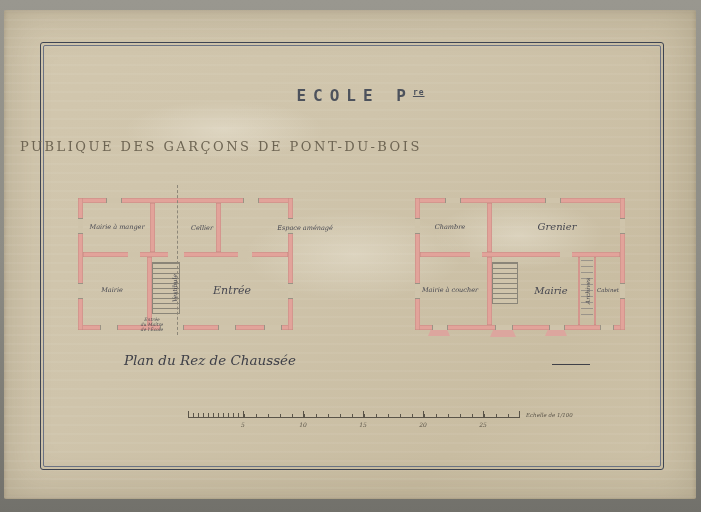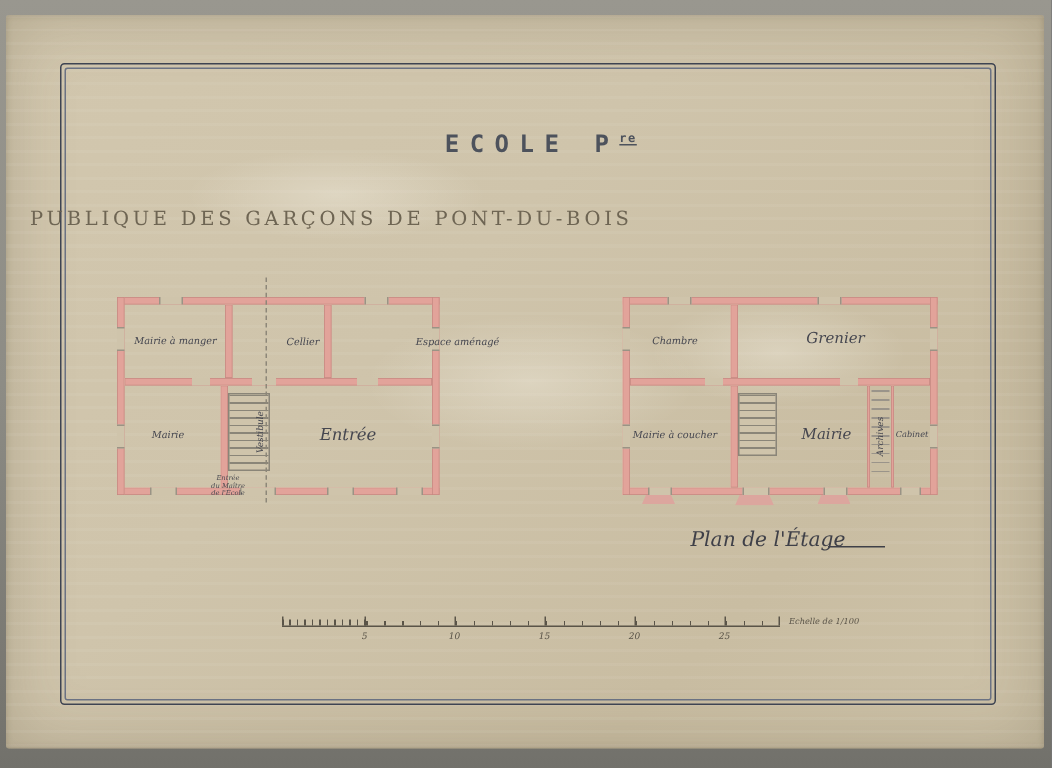--- a/index.html
+++ b/index.html
@@ -185,21 +185,21 @@
     <div class="step" style="left:130px;top:132px;width:22px;height:6px;"></div>
 
     <div class="room-label" style="left:35px;top:29px;">Chambre</div>
     <div class="room-label med" style="left:142px;top:28px;">Grenier</div>
     <div class="room-label" style="left:35px;top:92px;">Mairie à coucher</div>
     <div class="room-label med" style="left:136px;top:92px;">Mairie</div>
     <div class="room-label vert" style="left:172px;top:93px;">Archives</div>
     <div class="room-label tiny" style="left:193px;top:92px;">Cabinet</div>
   </div>
 
-  <div class="caption" style="left:512px;top:352px;">Plan de l'Étage</div>
+  <div class="caption" style="left:210px;top:352px;">Plan du Rez de Chaussée</div>
   <div class="flourish" style="left:552px;top:364px;width:38px;"></div>
 
   <div>
     <div class="scalebar-line" style="left:188px;top:417px;width:332px;"></div>
     <div class="scalebar-dense" style="left:188px;top:413px;width:56px;"></div>
     <div class="scalebar-minor" style="left:244px;top:414px;width:276px;"></div>
     <div class="tick-major" style="left:188px;top:411px;"></div>
     <div class="tick-major" style="left:243px;top:411px;"></div>
     <div class="tick-major" style="left:303px;top:411px;"></div>
     <div class="tick-major" style="left:363px;top:411px;"></div>

